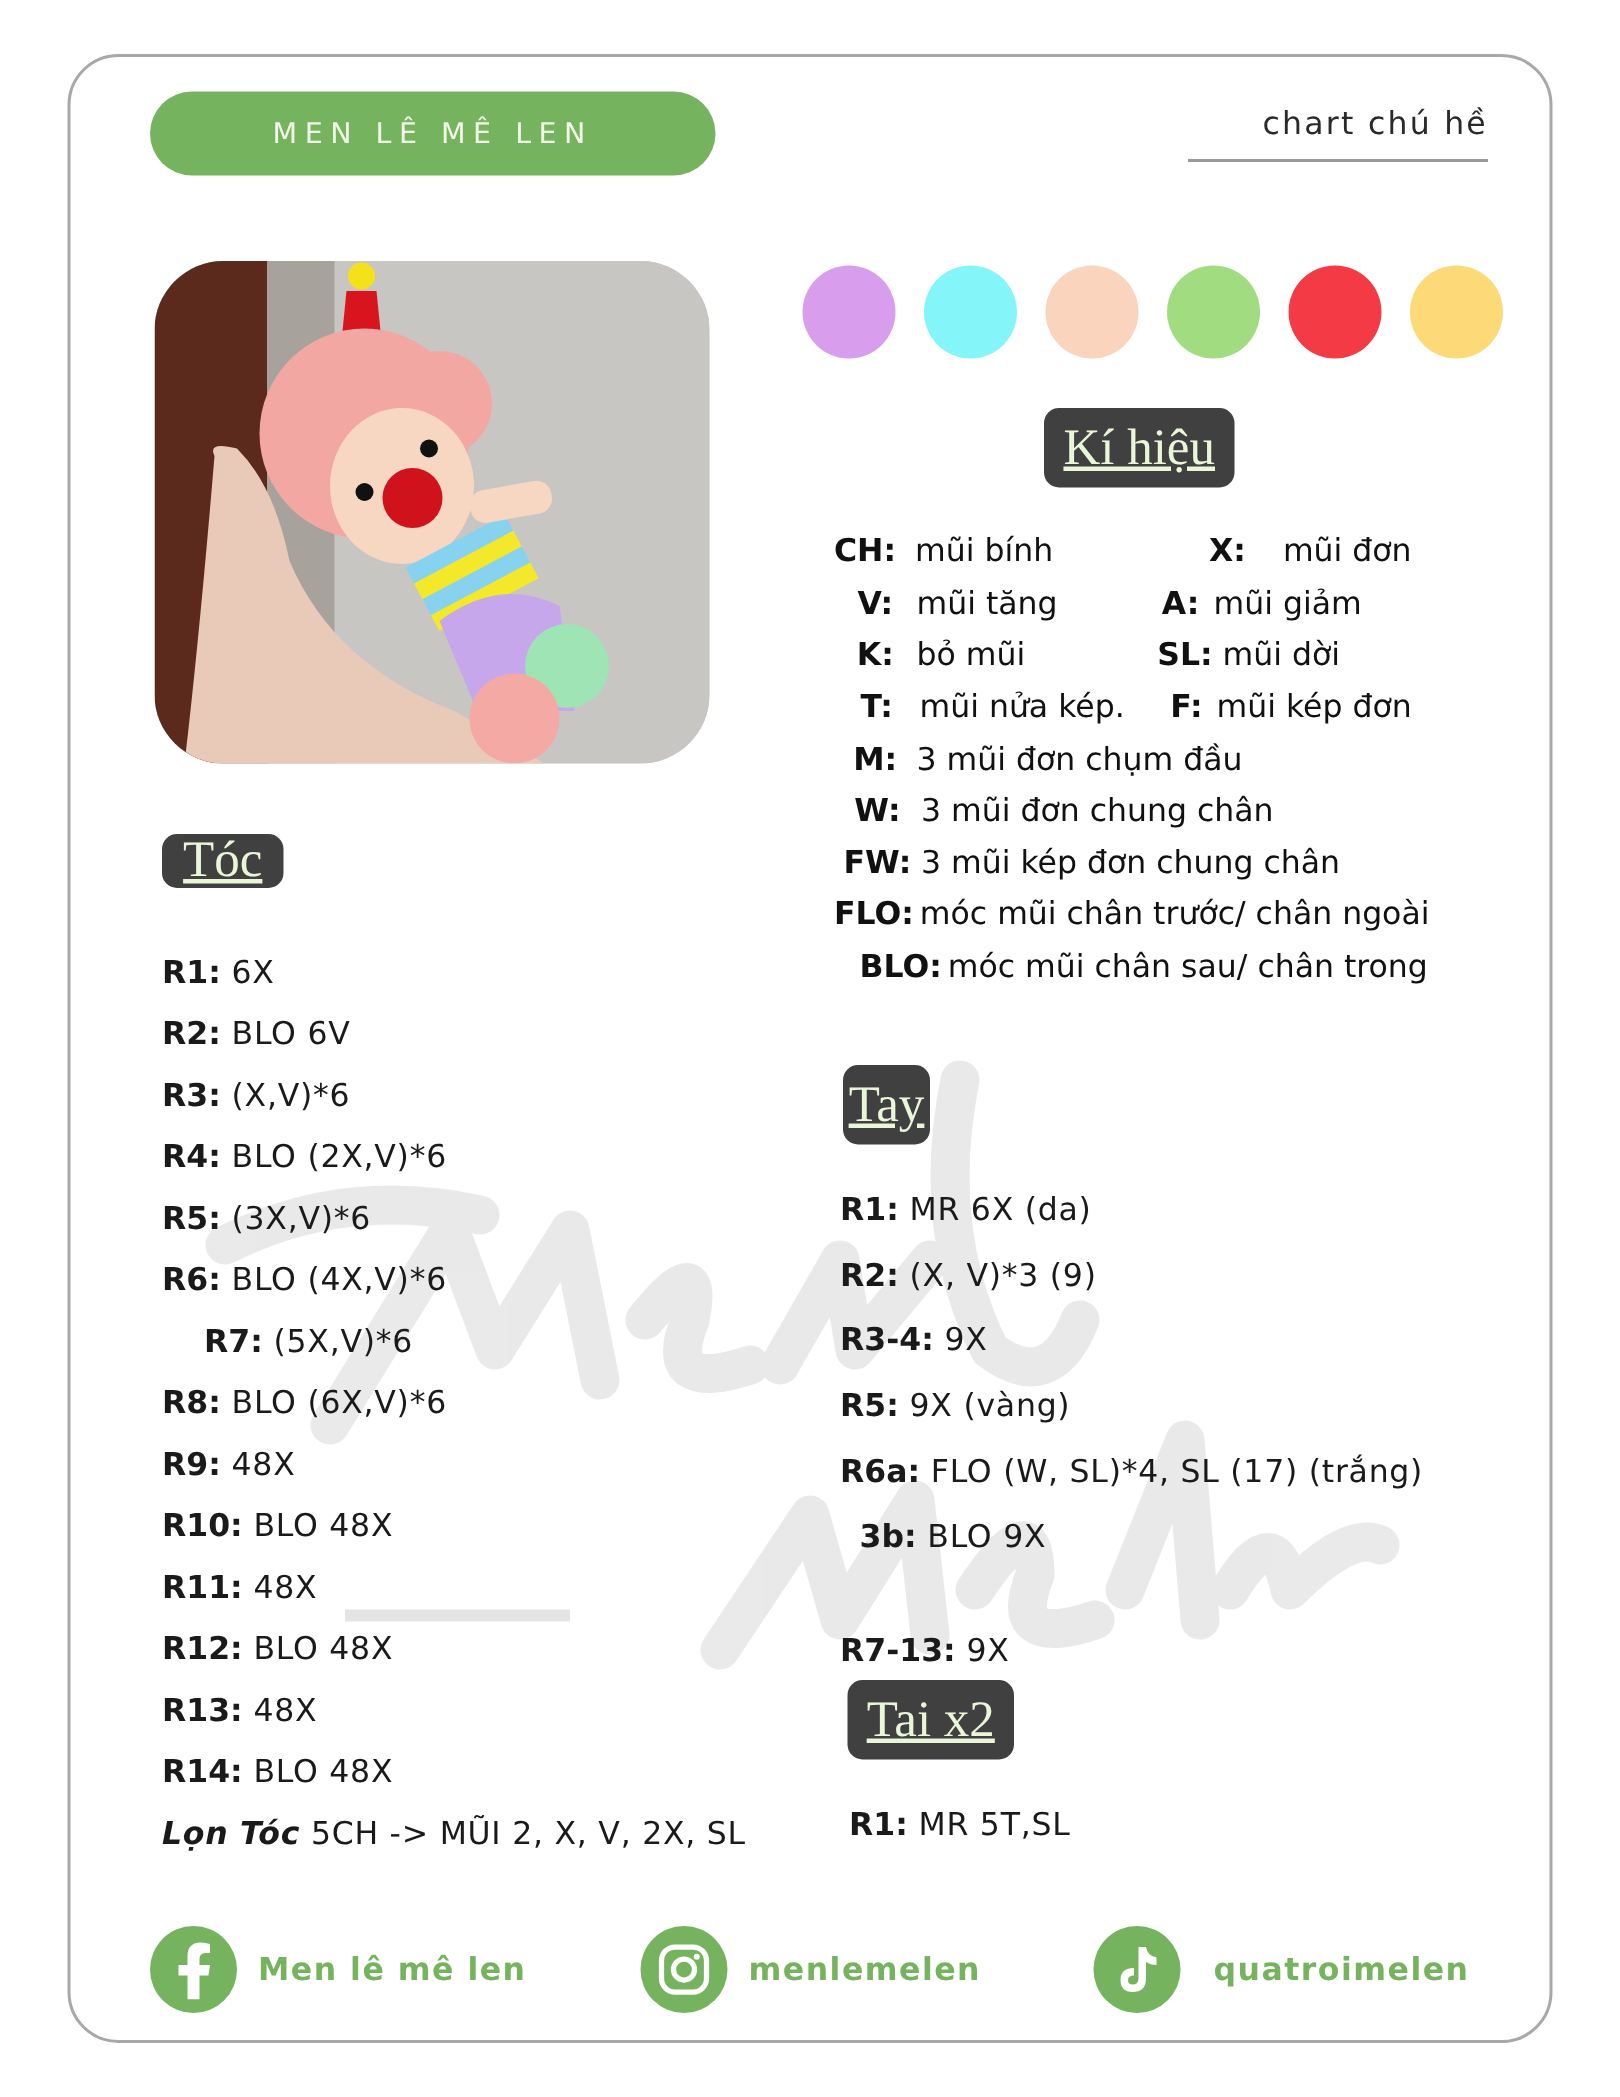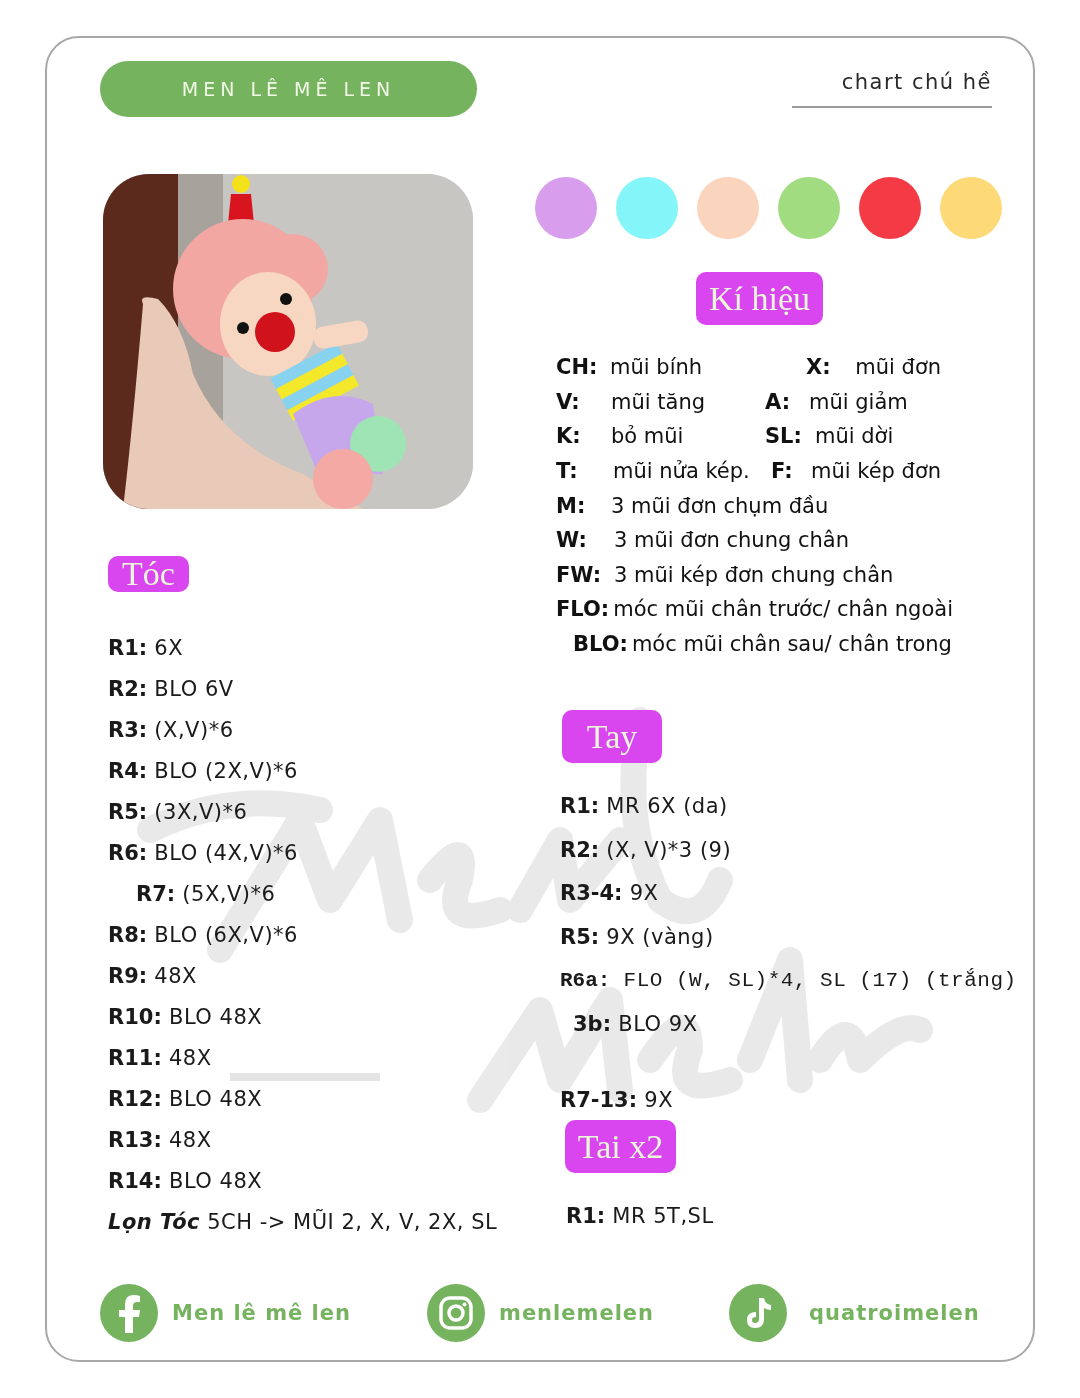--- a/index.html
+++ b/index.html
@@ -31,28 +31,28 @@
     border-radius: 46px; overflow: hidden; background: #c9c7c4;
   }
   .photo svg { display: block; }
 
   
   .swatches { position: absolute; left: 535px; top: 177px; display: flex; gap: 19px; }
   .swatch { width: 62px; height: 62px; border-radius: 50%; }
 
   
   .tag {
-    position: absolute; background: #d946ef; border-radius: 10px; color: #eaf6d8;
+    position: absolute; background: #404040; border-radius: 10px; color: #eaf6d8;
     font-family: "Liberation Serif", serif; font-size: 34px;
-    display: flex; align-items: center; justify-content: center;
+    display: flex; align-items: center; justify-content: center; text-decoration: underline;
   }
 
   
   .legend { position: absolute; left: 556px; top: 352px; font-family: "DejaVu Sans", sans-serif; font-size: 21px; color: #111; }
-  .legend .row { position: absolute; white-space: nowrap; height: 30px; line-height: 30px; }
+  .legend .row { position: absolute; white-space: nowrap; height: 30px; line-height: 30px; text-align: center; }
   .legend b { font-weight: bold; }
 
   
   .list { position: absolute; font-family: "DejaVu Sans", sans-serif; font-size: 21px; color: #1a1a1a; }
   .list .row { position: absolute; white-space: nowrap; height: 30px; line-height: 30px; letter-spacing: 0.5px; }
   .list b { font-weight: bold; letter-spacing: 0; }
   .list i.lbl { font-weight: bold; font-style: italic; }
 
   
   .watermark { position: absolute; left: 0; top: 0; width: 1080px; height: 1398px; pointer-events: none; }
@@ -191,27 +191,27 @@
   <div class="row" style="top:287px;"><b>R8:</b><span> BLO (6X,V)*6</span></div>
   <div class="row" style="top:328px;"><b>R9:</b><span> 48X</span></div>
   <div class="row" style="top:369px;"><b>R10:</b><span> BLO 48X</span></div>
   <div class="row" style="top:410px;"><b>R11:</b><span> 48X</span></div>
   <div class="row" style="top:451px;"><b>R12:</b><span> BLO 48X</span></div>
   <div class="row" style="top:492px;"><b>R13:</b><span> 48X</span></div>
   <div class="row" style="top:533px;"><b>R14:</b><span> BLO 48X</span></div>
   <div class="row" style="top:574px;"><i class="lbl">Lọn Tóc</i><span> 5CH -&gt; MŨI 2, X, V, 2X, SL</span></div>
 </div>
 
-<div class="tag" style="left:562px;top:710px;width:100px;height:53px;">Tay</div>
+<div class="tag" style="left:562px;top:710px;width:58px;height:53px;">Tay</div>
 <div class="list" style="left:560px;top:791px;">
   <div class="row" style="top:0px;"><b>R1:</b><span> MR 6X (da)</span></div>
   <div class="row" style="top:44px;"><b>R2:</b><span> (X, V)*3 (9)</span></div>
   <div class="row" style="top:87px;"><b>R3-4:</b><span> 9X</span></div>
   <div class="row" style="top:131px;"><b>R5:</b><span> 9X (vàng)</span></div>
-  <div class="row" style="top:175px;font-family:Liberation Mono, monospace;"><b>R6a:</b><span> FLO (W, SL)*4, SL (17) (trắng)</span></div>
+  <div class="row" style="top:175px;"><b>R6a:</b><span> FLO (W, SL)*4, SL (17) (trắng)</span></div>
   <div class="row" style="top:218px;left:13px;"><b>3b:</b><span> BLO 9X</span></div>
   <div class="row" style="top:262px;margin-top:32px;"><b>R7-13:</b><span> 9X</span></div>
 </div>
 
 <div class="tag" style="left:565px;top:1120px;width:111px;height:53px;">Tai x2</div>
 <div class="list" style="left:566px;top:1201px;">
   <div class="row" style="top:0px;"><b>R1:</b><span> MR 5T,SL</span></div>
 </div>
 
 <div class="social" style="left:100px;">

